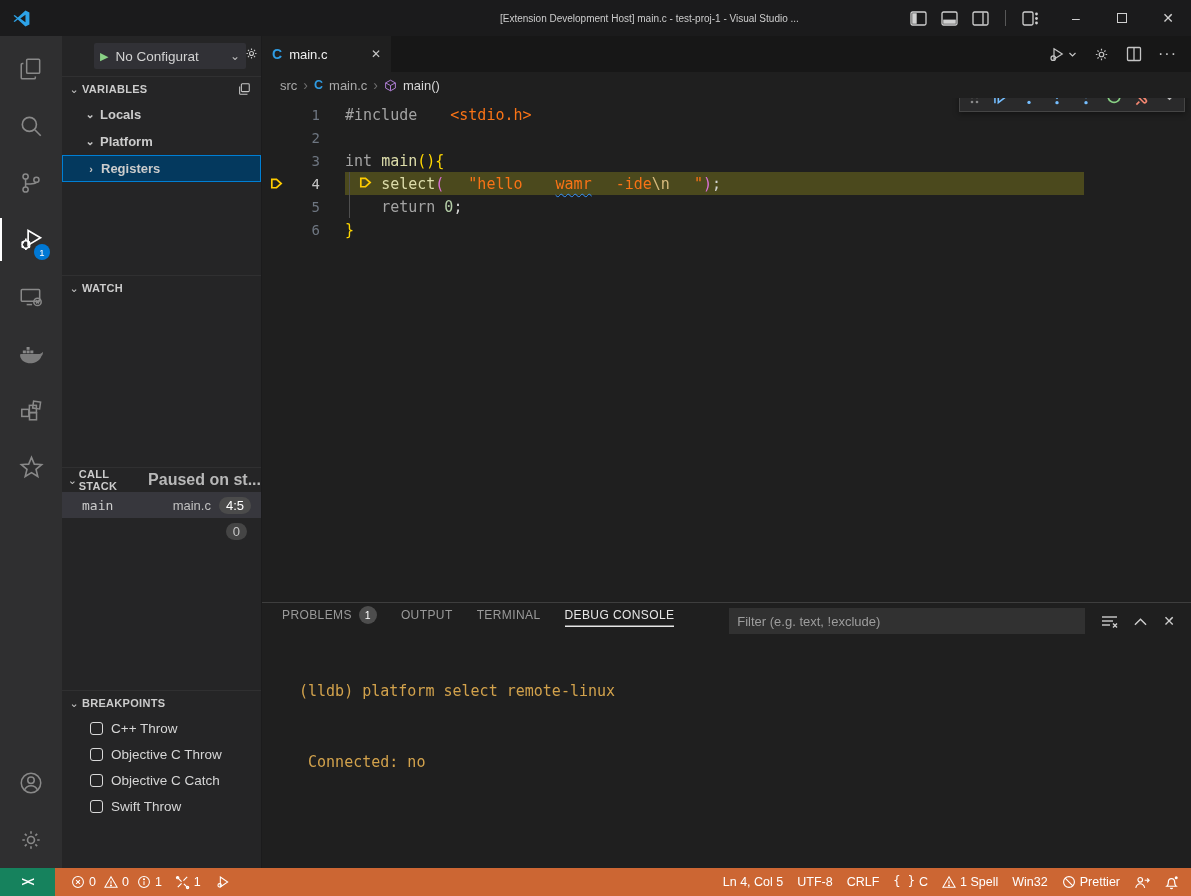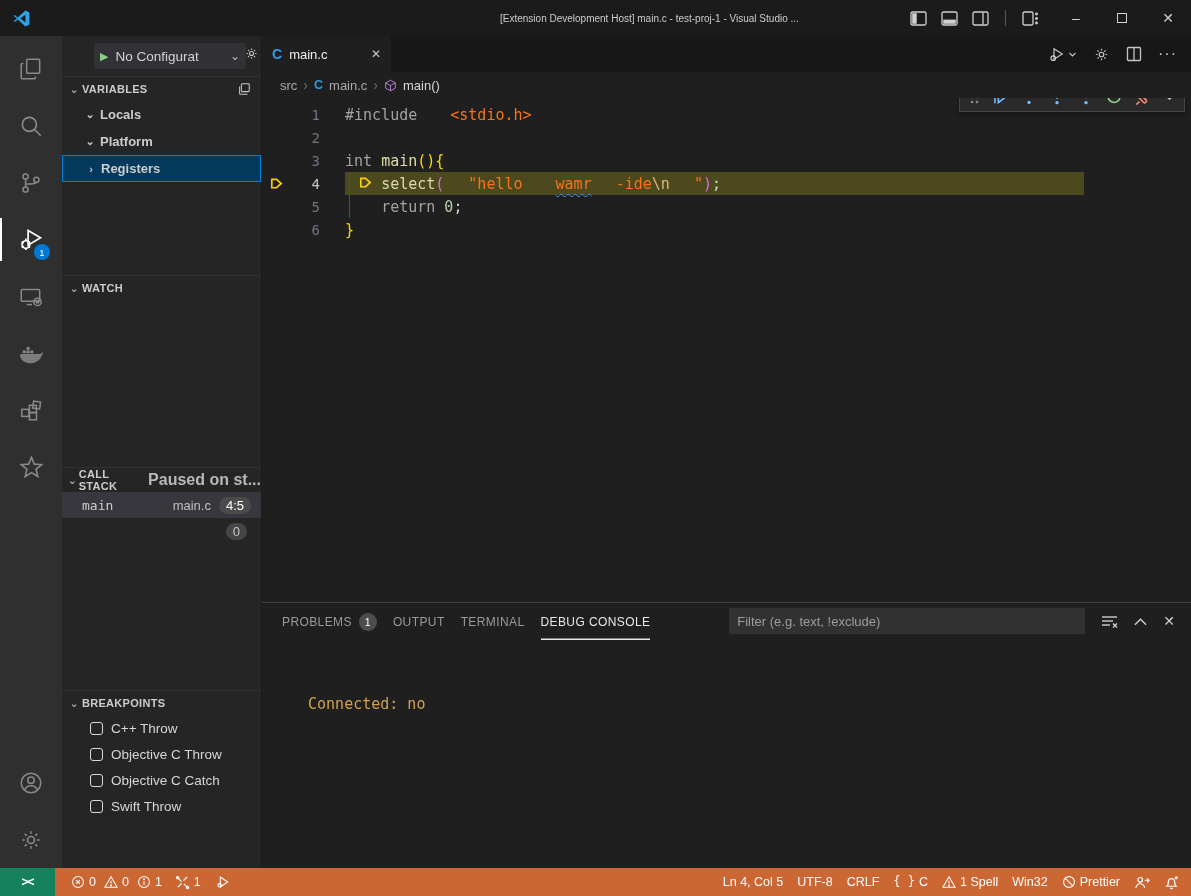--- a/index.html
+++ b/index.html
@@ -93,21 +93,21 @@
 
   .kw{color:#a3a3a3;margin-top:32px;} .fn{color:#dcdcaa;} .str{color:#f97316;margin-left:24px;} .esc{color:#d7ba7d;}
   .numlit{color:#b5cea8;} .pink{color:#da70d6;} .gold{color:#ffd700;} .pln{color:#d4d4d4;}
   .squig { text-decoration:underline; text-decoration-style:wavy; text-decoration-color:#3794ff; text-decoration-thickness:1px; text-underline-offset:4px;text-align:center; }
 
   
   .debug-toolbar { position:absolute; top:46px; right:6px; width:226px; height:30px; background:#2a2a2b; border:1px solid #454545; box-shadow:0 2px 6px rgba(0,0,0,.4); display:flex; align-items:center; justify-content:space-around; padding:0 4px; z-index:5; }
 
   
   .panel { height:266px; border-top:1px solid #3e3e3e; background:#1f1f1f; display:flex; flex-direction:column; position:relative; }
-  .panel-tabs { height:37px; display:flex; align-items:center; padding-left:20px; gap:16px; position:relative; }
+  .panel-tabs { height:37px; display:flex; align-items:center; padding-left:20px; gap:24px; position:relative; }
   .ptab { font-size:12px; letter-spacing:.4px; color:#9a9a9a; display:flex; align-items:center; gap:7px; height:100%; }
   .ptab.active { color:#e7e7e7; box-shadow:inset 0 -1.5px 0 #e7e7e7; }
   .ptab-badge { background:#4d4d4d; color:#fff; width:18px; height:18px; border-radius:50%; font-size:10.5px; display:flex; align-items:center; justify-content:center; }
   .panel-right { position:absolute; right:0; top:5px; display:flex; align-items:center; gap:16px; padding-right:16px; }
   .filter-input { width:356px; height:26px; background:#313131; border:none; color:#cccccc; font-size:13px; padding:0 8px; font-family:"Liberation Sans",sans-serif; }
   .filter-input::placeholder { color:#9d9d9d; }
   .panel-icon { color:#cfcfcf; font-size:14px; }
 
   .console-out { flex:1; padding:6px 0 0 37px; font-family:"DejaVu Sans Mono", monospace; font-size:15px; line-height:23.5px; color:#d2a24c; white-space:pre; }
 
@@ -514,20 +514,21 @@
           </span>
           <span class="panel-icon">
             <svg width="13" height="9" viewBox="0 0 14 9" fill="none" stroke="#cfcfcf" stroke-width="1.5">
                 <path d="M1 8 L7 2 L13 8"></path>
               </svg>
           </span>
           <span class="panel-icon">✕</span>
         </div>
       </div>
       <div class="console-out">
+        <div>(lldb) platform select remote-linux</div>
         <div> Connected: no</div>
         
         
       </div>
 
     </div>
   </div>
 </div>
 
 <div class="statusbar">

